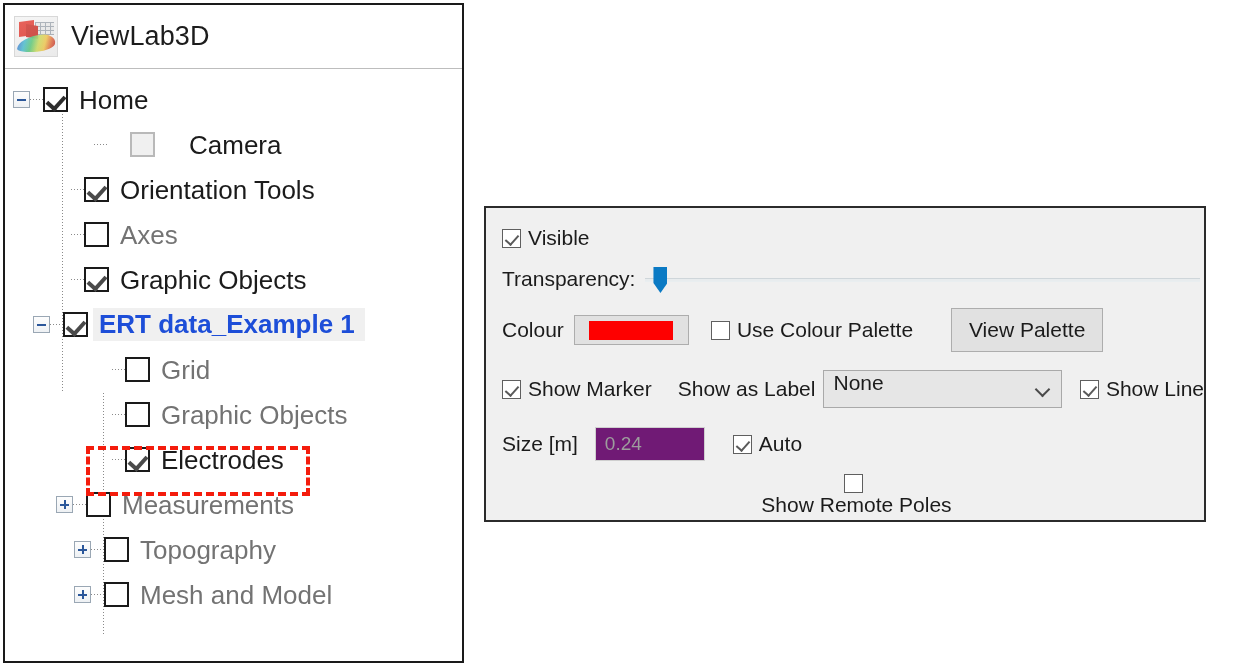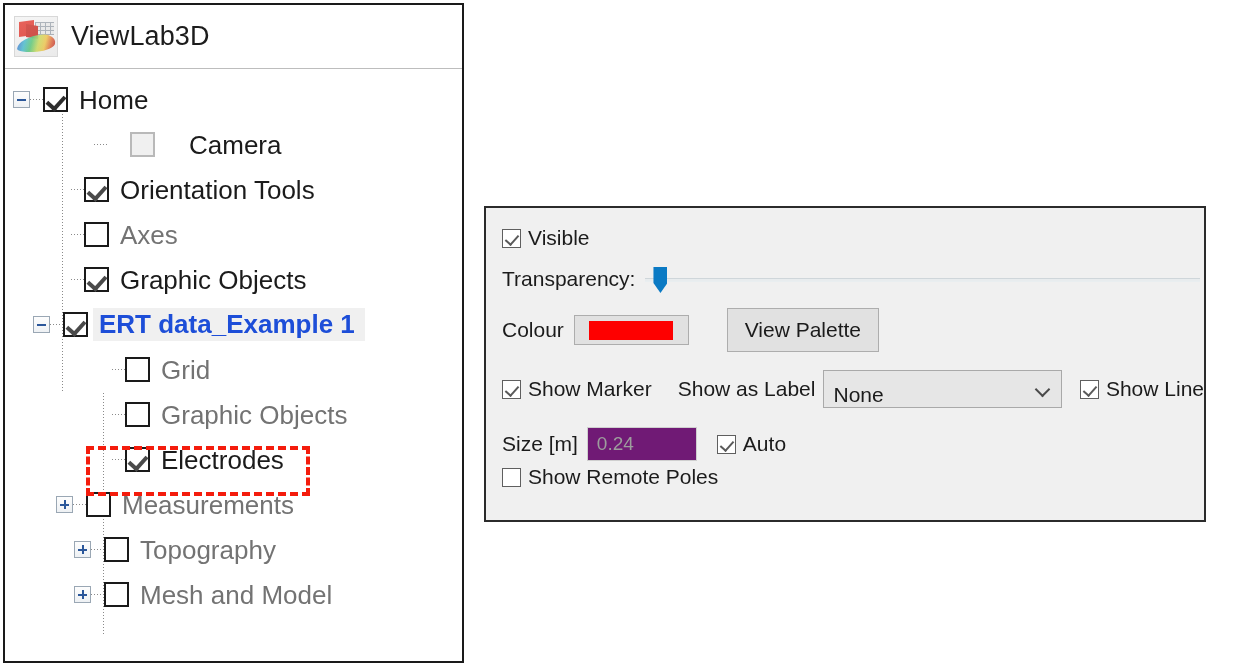--- a/index.html
+++ b/index.html
@@ -226,49 +226,49 @@
   }
 
   #row-marker { margin-top: 18px; }
   #show-as-label-text { margin-left: 26px; font-size: 21px; }
   #label-select {
     position: relative;
     margin-left: 8px;
     width: 246px; height: 38px;
     background: #e6e6e6;
     border: 1px solid #a9a9a9;
-    display: flex; align-items: flex-end;
+    display: flex; align-items: flex-start;
     padding-left: 9px;
     font-size: 21px;
     color: #1b1b1b;
   }
   #label-select .chev {
     position: absolute; right: 13px; top: 13px;
     width: 11px; height: 11px;
     border: solid #4a4a4a;
     border-width: 0 2px 2px 0;
     transform: rotate(45deg);
   }
   #show-line-check { margin-left: 18px; }
 
-  #row-size { margin-top: 19px; }
+  #row-size { margin-top: 19px; gap: 8px; }
   #size-label { font-size: 21px; }
   #size-input {
     margin-left: 9px;
     width: 110px; height: 34px;
     background: #701a75;
     border: 1px solid #cfcfcf;
     display: flex; align-items: center;
     padding-left: 9px;
     font-size: 19px;
     color: #9d9d9d;
   }
   #auto-check { margin-left: 20px; }
 
-  #row-remote { margin-top: 4px; }
+  #row-remote { margin-top: 13px; flex-direction: column; }
 </style>
 </head>
 <body>
 
 <div id="root">
 
   <div id="tree-panel">
 
     <div id="tree-titlebar">
       <div id="app-icon">
@@ -388,20 +388,24 @@
         <div id="slider-track"></div>
         <div id="slider-handle"></div>
       </div>
     </div>
 
     <div class="prow" id="row-colour">
       <div id="colour-label">Colour</div>
       <div id="colour-swatch-btn">
         <div id="colour-swatch"></div>
       </div>
+      <div class="prow" id="use-palette-check">
+        <div class="wcheck"></div>
+        <div class="wlabel">Use Colour Palette</div>
+      </div>
       <div id="view-palette-button">View Palette</div>
     </div>
 
     <div class="prow" id="row-marker">
       <div class="wcheck checked"></div>
       <div class="wlabel">Show Marker</div>
       <div id="show-as-label-text">Show as Label</div>
       <div id="label-select">
         <span>None</span>
         <span class="chev"></span>

